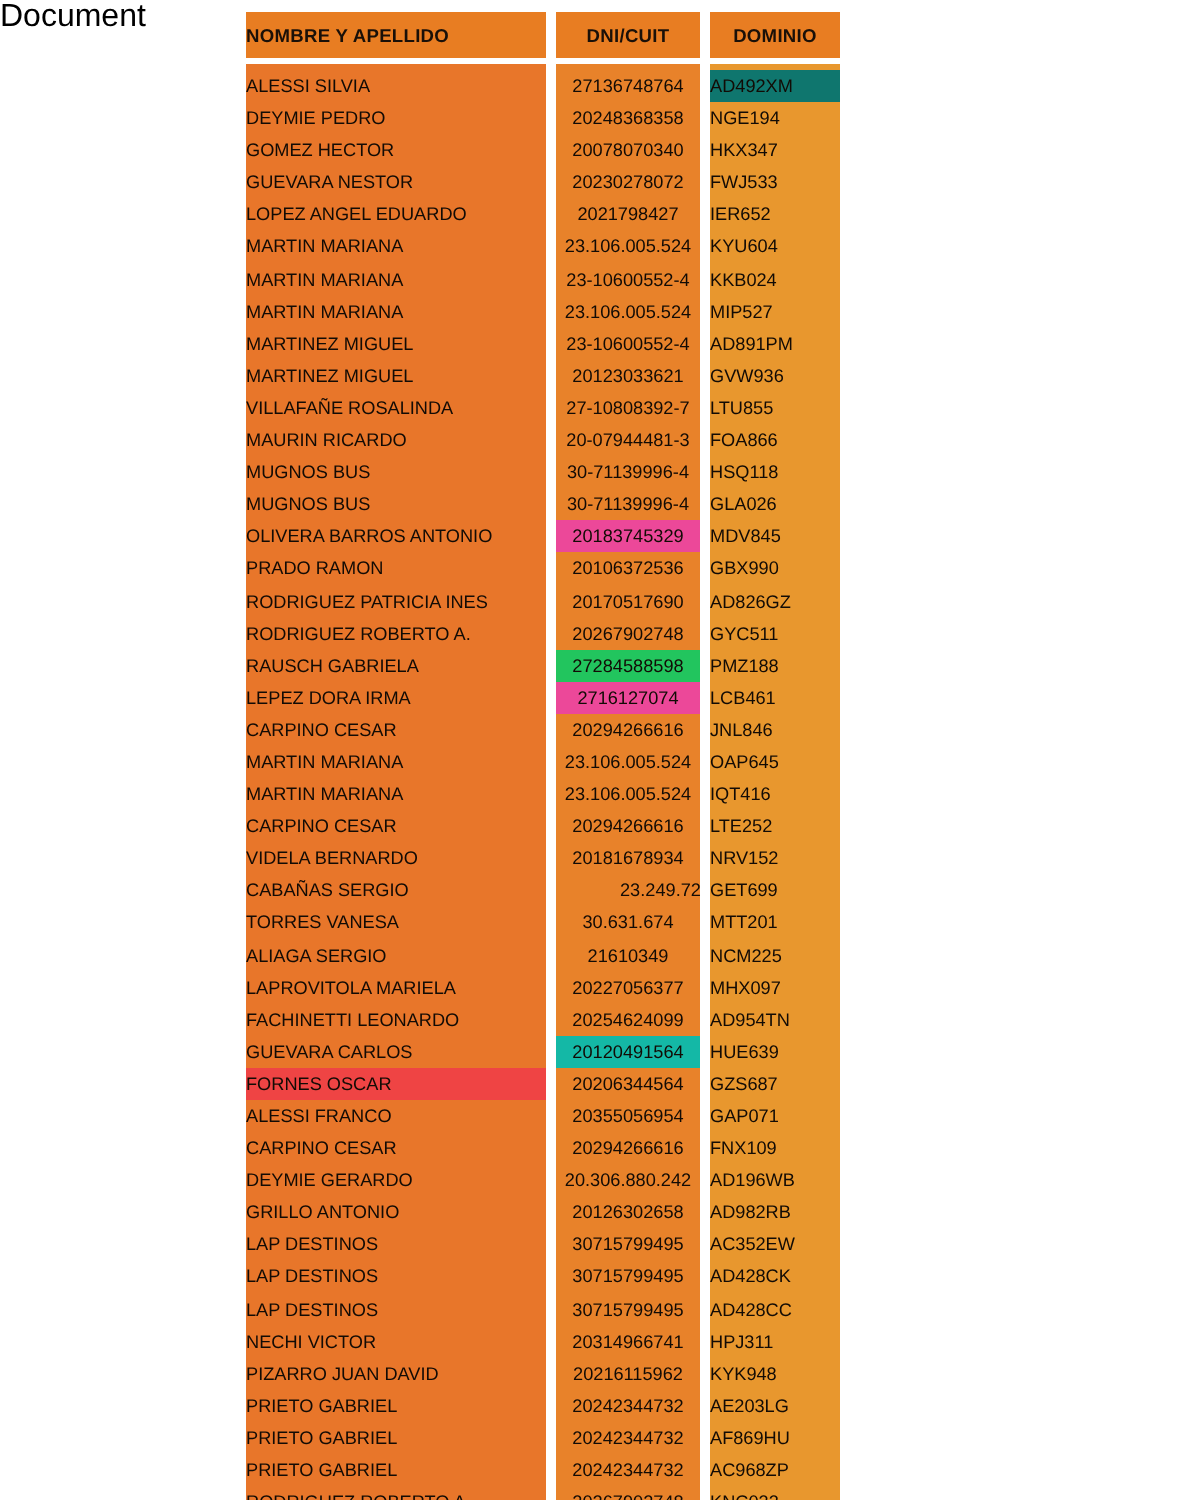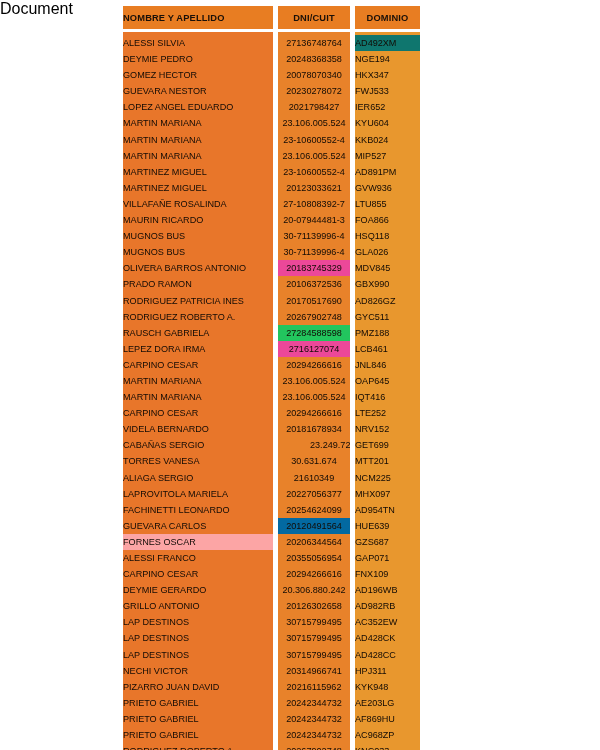--- a/index.html
+++ b/index.html
@@ -259,25 +259,25 @@
           <td class="cell-dni" style="background: rgb(232, 130, 42); color: rgb(18, 11, 5);">20227056377</td>
           <td class="cell-dominio" style="background: rgb(232, 151, 46); color: rgb(18, 11, 5);">MHX097</td>
         </tr>
         <tr class="data-row">
           <td class="cell-nombre" style="background: rgb(232, 118, 42); color: rgb(18, 11, 5);">FACHINETTI LEONARDO</td>
           <td class="cell-dni" style="background: rgb(232, 130, 42); color: rgb(18, 11, 5);">20254624099</td>
           <td class="cell-dominio" style="background: rgb(232, 151, 46); color: rgb(18, 11, 5);">AD954TN</td>
         </tr>
         <tr class="data-row">
           <td class="cell-nombre" style="background: rgb(232, 118, 42); color: rgb(18, 11, 5);">GUEVARA CARLOS</td>
-          <td class="cell-dni" style="background: #0369a1; color: rgb(18, 11, 5);">20120491564</td>
+          <td class="cell-dni" style="background: #14b8a6; color: rgb(18, 11, 5);">20120491564</td>
           <td class="cell-dominio" style="background: rgb(232, 151, 46); color: rgb(18, 11, 5);">HUE639</td>
         </tr>
         <tr class="data-row">
-          <td class="cell-nombre" style="background: #fca5a5; color: rgb(18, 11, 5);">FORNES OSCAR</td>
+          <td class="cell-nombre" style="background: #ef4444; color: rgb(18, 11, 5);">FORNES OSCAR</td>
           <td class="cell-dni" style="background: rgb(232, 130, 42); color: rgb(18, 11, 5);">20206344564</td>
           <td class="cell-dominio" style="background: rgb(232, 151, 46); color: rgb(18, 11, 5);">GZS687</td>
         </tr>
         <tr class="data-row">
           <td class="cell-nombre" style="background: rgb(232, 118, 42); color: rgb(18, 11, 5);">ALESSI FRANCO</td>
           <td class="cell-dni" style="background: rgb(232, 130, 42); color: rgb(18, 11, 5);">20355056954</td>
           <td class="cell-dominio" style="background: rgb(232, 151, 46); color: rgb(18, 11, 5);">GAP071</td>
         </tr>
         <tr class="data-row">
           <td class="cell-nombre" style="background: rgb(232, 118, 42); color: rgb(18, 11, 5);">CARPINO CESAR</td>

